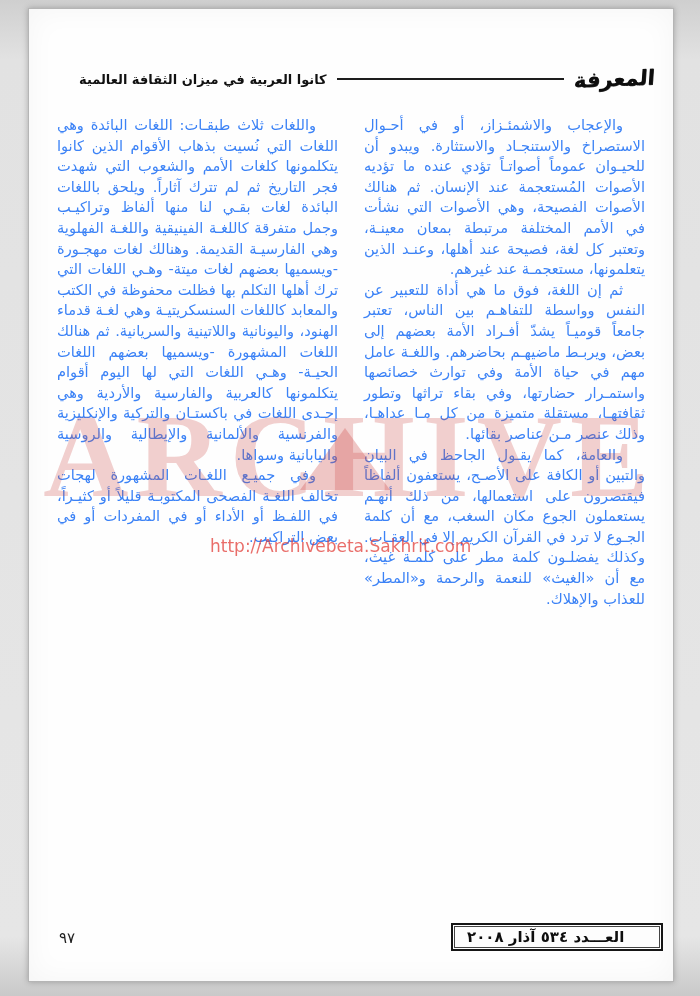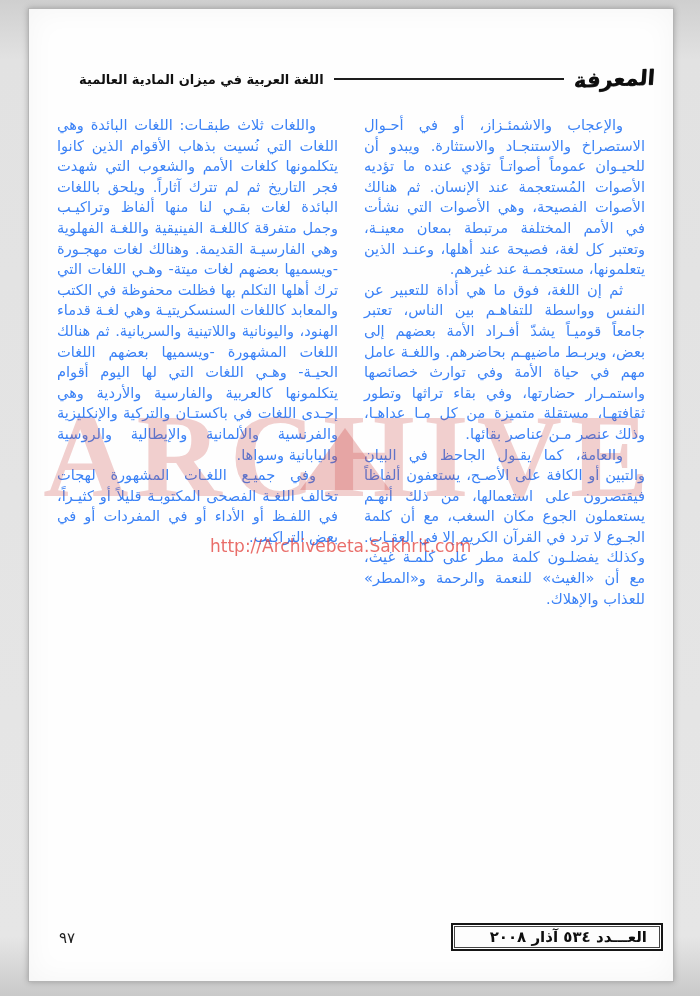--- a/index.html
+++ b/index.html
@@ -84,21 +84,21 @@
     right:10px;bottom:30px;
     border:2px solid #161616;
     box-shadow:inset 0 0 0 1px #fff, inset 0 0 0 2px #444;
     padding:3px 14px;
     font-size:15px;
     font-weight:bold;
     color:#0e0e0e;
     direction:rtl;
     background:#fdfdfd;
     min-width:180px;
-    text-align:right;
+    text-align:left;
   }
   
   .watermark{
     position:absolute;
     top:398px;left:0;right:0;
     text-align:center;
     font-family:Liberation Serif, serif;
     font-size:118px;
     font-weight:bold;
     letter-spacing:8px;
@@ -126,21 +126,21 @@
     font-family:"DejaVu Sans",sans-serif;
   }
 </style>
 </head>
 <body>
 
 <div class="scan-frame">
   <div class="paper">
 
     <div class="header">
-      <span class="header-title">اللغة العربية في ميزان المادية العالمية</span>
+      <span class="header-title">كانوا العربية في ميزان الثقافة العالمية</span>
       <span class="header-rule"></span>
       <span class="logo">المعرفة</span>
     </div>
 
     <div class="content">
       <div class="col">
         <p>والإعجاب والاشمئـزاز، أو في أحـوال الاستصراخ والاستنجـاد والاستثارة. ويبدو أن للحيـوان عموماً أصواتـاً تؤدي عنده ما تؤديه الأصوات المُستعجمة عند الإنسان. ثم هنالك الأصوات الفصيحة، وهي الأصوات التي نشأت في الأمم المختلفة مرتبطة بمعان معينـة، وتعتبر كل لغة، فصيحة عند أهلها، وعنـد الذين يتعلمونها، مستعجمـة عند غيرهم.</p>
         <p>ثم إن اللغة، فوق ما هي أداة للتعبير عن النفس وواسطة للتفاهـم بين الناس، تعتبر جامعاً قوميـاً يشدّ أفـراد الأمة بعضهم إلى بعض، ويربـط ماضيهـم بحاضرهم. واللغـة عامل مهم في حياة الأمة وفي توارث خصائصها واستمـرار حضارتها، وفي بقاء تراثها وتطور ثقافتهـا، مستقلة متميزة من كل مـا عداهـا، وذلك عنصر مـن عناصر بقائها.</p>
         <p>والعامة، كما يقـول الجاحظ في البيان والتبين أو الكافة على الأصـح، يستعفون ألفاظاً فيقتصرون على استعمالها، من ذلك أنهـم يستعملون الجوع مكان السغب، مع أن كلمة الجـوع لا ترد في القرآن الكريم إلا في العقـاب. وكذلك يفضلـون كلمة مطر على كلمـة غيث، مع أن «الغيث» للنعمة والرحمة و«المطر» للعذاب والإهلاك.</p>
       </div>

